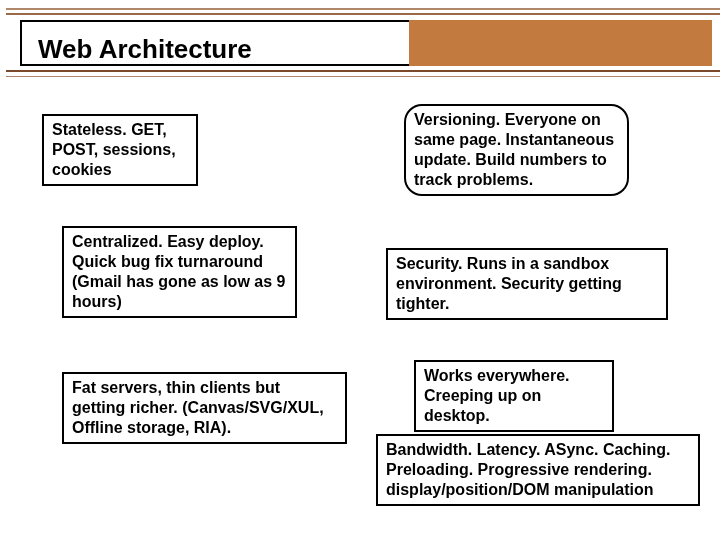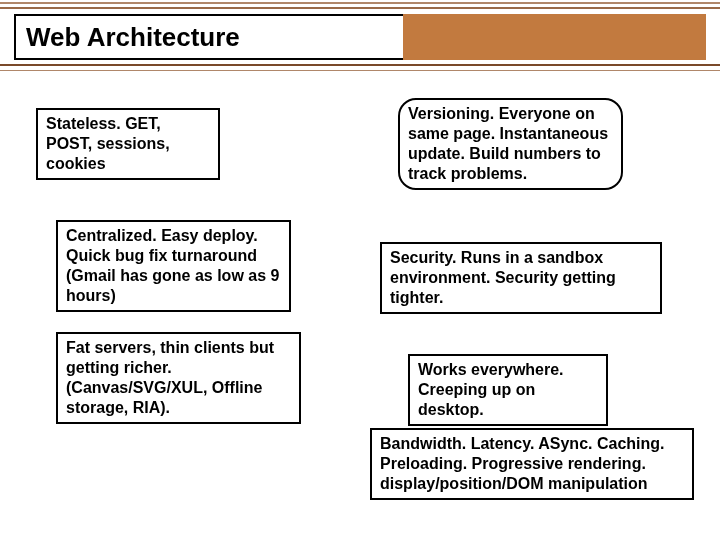--- a/index.html
+++ b/index.html
@@ -1,15 +1,15 @@
 <!DOCTYPE html>
 <html><head>
 <meta charset="utf-8">
 <style>
-  * { margin: 0; padding: 0; box-sizing: border-box; }
+  * { margin: 0; padding: 6px; box-sizing: border-box; }
   body {
     width: 720px;
     height: 540px;
     background: #fff;
     font-family: "Trebuchet MS", "Segoe UI", Tahoma, sans-serif;
     overflow: hidden;
     position: relative;
   }
   .top-rule {
     position: absolute;
@@ -68,23 +68,23 @@
     position: absolute;
     background: #fff;
     border: 2px solid #000;
     font-size: 16px;
     font-weight: bold;
     color: #000;
     line-height: 1.25;
     padding: 4px 8px;
     font-family: Tahoma, Verdana, sans-serif;
   }
-  .b1 { left: 36px;  top: 18px;  width: 184px; }
+  .b1 { left: 36px;  top: 18px;  width: 156px; }
   .b2 { left: 56px;  top: 130px; width: 235px; }
-  .b3 { left: 56px;  top: 242px; width: 245px; }
+  .b3 { left: 56px;  top: 276px; width: 285px; }
   .b4 { left: 398px; top: 8px;   width: 225px; border-radius: 18px; }
   .b5 { left: 380px; top: 152px; width: 282px; }
   .b6 { left: 408px; top: 264px; width: 200px; }
   .b7 { left: 370px; top: 338px; width: 324px; }
 </style>
 </head>
 <body>
 
 <div class="top-rule a"></div>
 <div class="top-rule b"></div>

